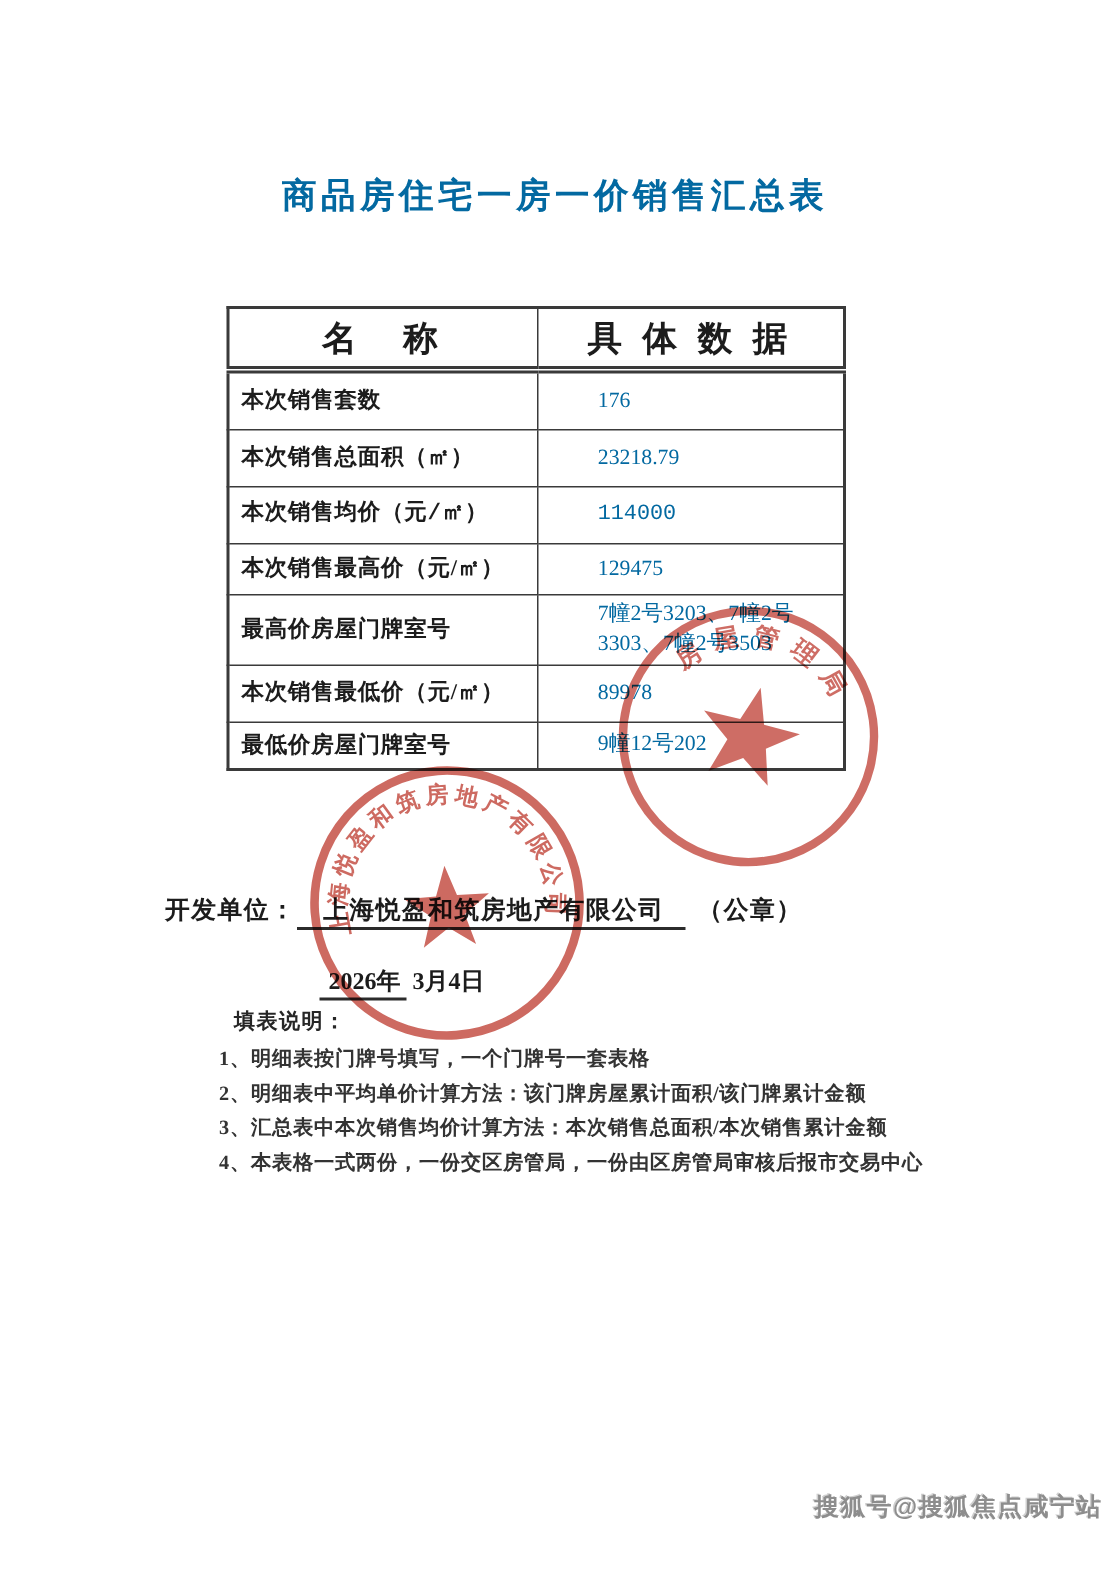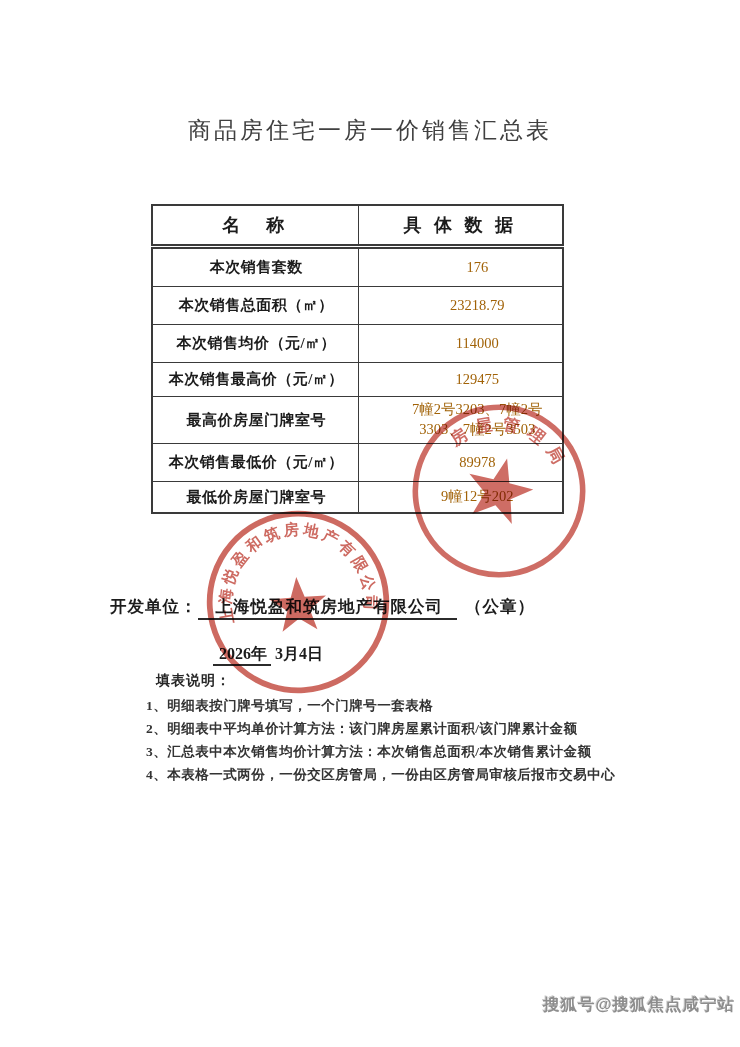--- a/index.html
+++ b/index.html
@@ -2,48 +2,48 @@
 <html><head>
 <meta charset="utf-8">
 <style>
   html,body{margin:0;padding:0;background:#ffffff;}
   .page{
     position:relative;width:740px;height:1047px;background:#ffffff;overflow:hidden;
     font-family:"Liberation Serif","DejaVu Serif",serif;color:#2a2a2a;
   }
   .doc-title{
     position:absolute;top:100px;left:0;width:740px;text-align:center;
-    font-size:23px;font-weight:normal;letter-spacing:3px;color:#404040;
+    font-size:23px;font-weight:bold;letter-spacing:3px;color:#0369a1;
   }
   .project-line{
     position:absolute;top:163px;left:0;width:740px;text-align:center;
     font-size:17.5px;font-weight:bold;color:#1c1c1c;letter-spacing:1px;
   }
   .project-name{
     display:inline-block;border-bottom:2px solid #2b2b2b;
     padding:0 30px 2px 30px;margin-left:6px;
   }
   table.summary{
     position:absolute;left:151px;top:204px;width:413px;
     border-collapse:collapse;table-layout:fixed;
     border:2px solid #3a3a3a;
   }
   table.summary col.c1{width:206px;}
   table.summary th{
     height:36px;border:1.5px solid #3a3a3a;border-bottom:5px double #3a3a3a;
-    font-size:18px;font-weight:bold;letter-spacing:4px;text-align:center;color:#1c1c1c;
+    font-size:23px;font-weight:bold;letter-spacing:4px;text-align:center;color:#1c1c1c;
   }
   table.summary td{
     border:1.5px solid #3a3a3a;padding:2px 6px 2px 8px;vertical-align:middle;
-    font-size:14.5px;line-height:1.35;text-align:center;
+    font-size:14.5px;line-height:1.35;
   }
   table.summary td.lbl{font-weight:bold;font-size:15px;color:#1c1c1c;letter-spacing:0.5px;}
-  table.summary td.val{color:#a16207;padding-left:40px;}
+  table.summary td.val{color:#0369a1;padding-left:40px;}
   tr.r1 td{height:33px;} tr.r2 td{height:33px;} tr.r3 td{height:33px;}
-  tr.r4 td{height:33px;} tr.r5 td{height:29px;} tr.r6 td{height:42px;}
+  tr.r4 td{height:33px;font-family:Liberation Mono, monospace;} tr.r5 td{height:29px;} tr.r6 td{height:42px;}
   tr.r7 td{height:33px;} tr.r8 td{height:26px;}
   .dev-line{
     position:absolute;top:596px;left:110px;font-size:16.5px;font-weight:bold;
     color:#1c1c1c;letter-spacing:1px;text-align:center;
   }
   .dev-name{border-bottom:2px solid #2b2b2b;padding:0 14px 2px 18px;}
   .dev-suffix{margin-left:8px;}
   .date-line{
     position:absolute;top:644px;left:213px;font-size:16px;font-weight:bold;color:#1c1c1c;
   }

